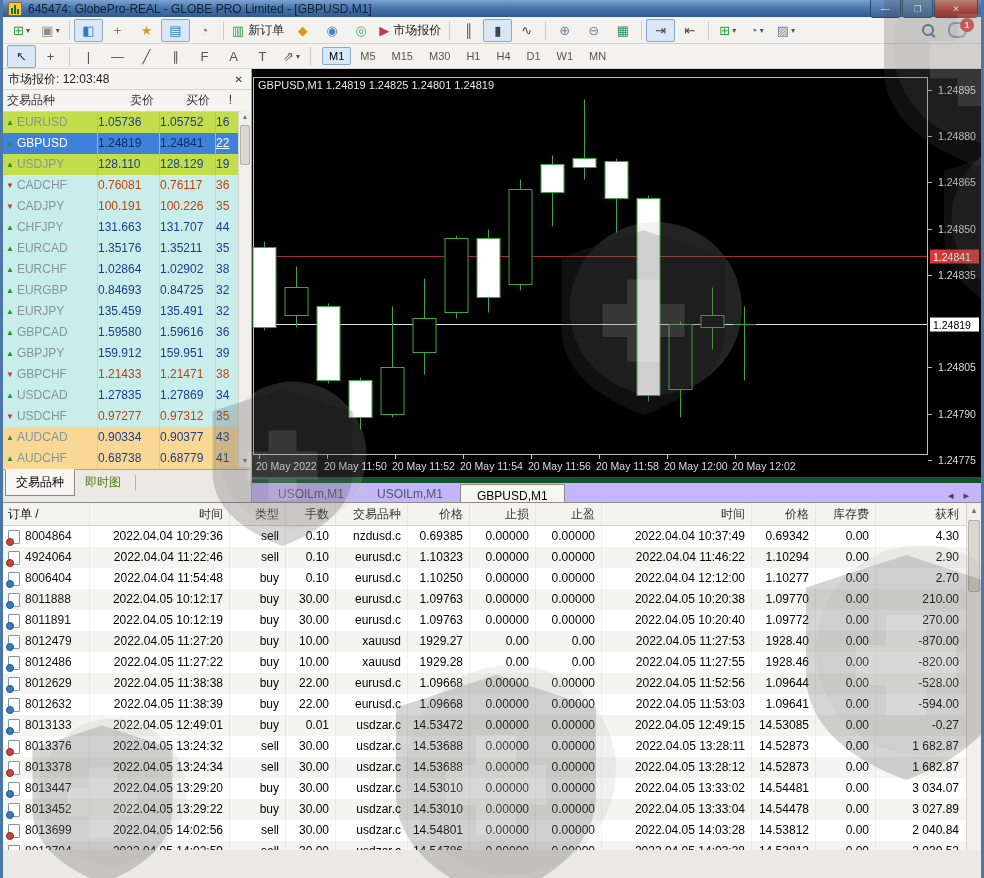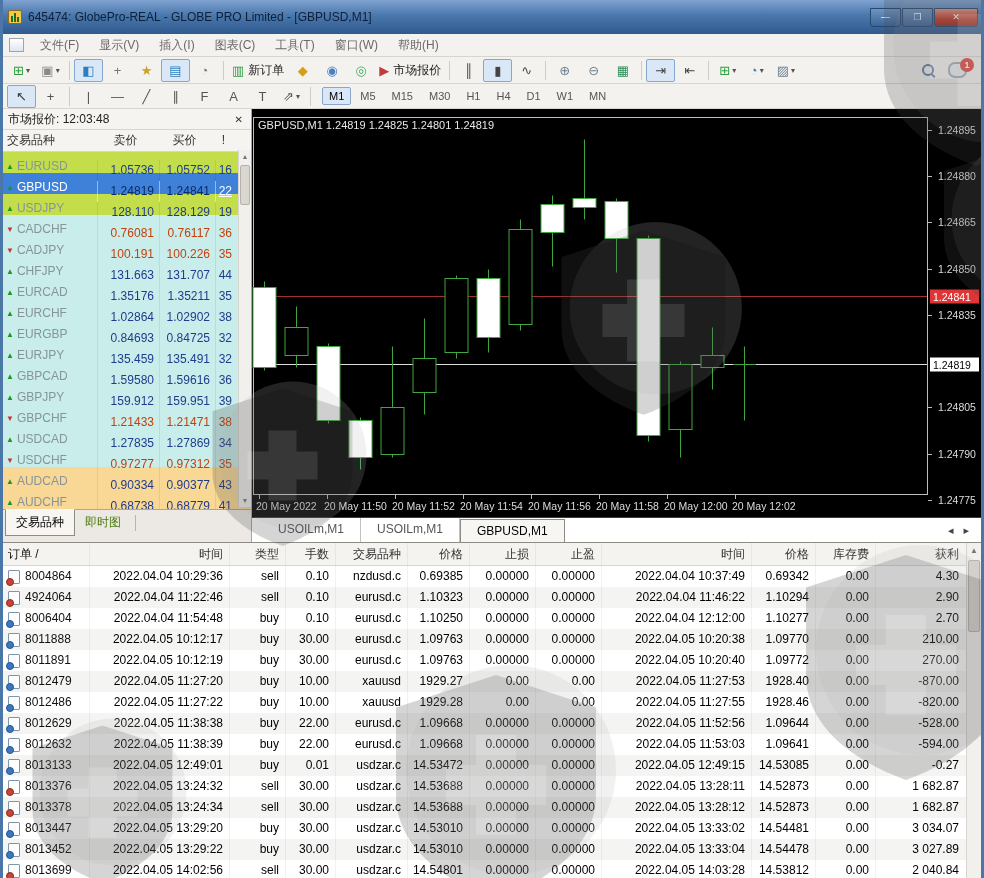--- a/index.html
+++ b/index.html
@@ -1,19 +1,19 @@
 <!DOCTYPE html>
 <html><head>
 <meta charset="utf-8">
 <style>
   html,body{margin:0;padding:0;background:#fff;font-family:"Liberation Sans","DejaVu Sans",sans-serif;-webkit-font-smoothing:antialiased;}
   .window{width:984px;height:878px;position:relative;overflow:hidden;background:#ECE9E4;box-sizing:border-box;
           border-left:3px solid #4B76A8;border-right:3px solid #4B76A8;cursor:default;}
   
-  .titlebar{height:34px;background:linear-gradient(#7FA3D0,#4A77AC 45%,#2F5A8F);display:flex;align-items:center;
+  .titlebar{height:17px;background:linear-gradient(#7FA3D0,#4A77AC 45%,#2F5A8F);display:flex;align-items:center;
             color:#0D2038;font-size:12px;padding-left:5px;gap:6px;}
   .app-icon{width:14px;height:14px;background:#F7C845;border:1px solid #8a6d1c;border-radius:2px;display:inline-flex;align-items:flex-end;justify-content:center;gap:1px;padding:1px;box-sizing:border-box;}
   .app-icon i{display:block;width:2px;background:#1c6e1c;}
   .win-controls{margin-left:auto;display:flex;padding-right:3px;}
   .win-btn{width:29px;height:17px;display:flex;align-items:center;justify-content:center;color:#fff;font-size:9px;
            background:linear-gradient(#6F94C2,#3C659B);border:1px solid #26476E;border-radius:0 0 3px 3px;margin-left:1px;}
   .win-btn.close{width:42px;background:linear-gradient(#E0907E,#C0392B 60%,#992B20);}
   
   .menubar{height:22px;background:#F4F2EF;border-bottom:1px solid #D8D4CF;display:flex;align-items:center;font-size:12px;color:#6a6a6a;padding-left:4px;}
   .child-icon{width:13px;height:12px;border:1px solid #9aa5ad;background:linear-gradient(#fff,#dfe6ec);margin:0 6px 0 2px;}
@@ -38,46 +38,46 @@
   .notif .badge{position:absolute;top:-6px;right:-9px;background:#E03A2F;color:#fff;width:14px;height:14px;border-radius:50%;
                 font-size:9px;line-height:14px;text-align:center;font-weight:bold;}
   
   .main{display:flex;height:433px;background:#ECE9E4;}
   
   .mw{width:249px;display:flex;flex-direction:column;background:#fff;border-right:1px solid #A9A69F;position:relative;box-sizing:border-box;}
   .mw-title{height:20px;background:#F6F4F1;border-bottom:1px solid #D8D4CF;font-size:12px;color:#222;display:flex;align-items:center;padding:0 5px;flex:none;}
   .mw-close{margin-left:auto;color:#333;font-size:10px;font-weight:bold;padding:0 3px;}
   .mw-head,.mw-row{display:grid;grid-template-columns:94px 62px 56px 22px;height:21px;line-height:21px;font-size:12px;flex:none;}
   .mw-head{background:#F6F4F1;border-bottom:1px solid #D8D4CF;color:#333;}
-  .mw-head .h{text-align:center;padding-right:5px;}
+  .mw-head .h{text-align:right;padding-right:5px;}
   .mw-head .h.first{text-align:left;padding-left:4px;}
   .mw-sym{display:flex;align-items:center;gap:3px;padding-left:3px;overflow:hidden;}
   .arr{font-size:8px;}
   .arr.up{color:#1B9B1B;} .arr.down{color:#CC3333;}
   .sym-name{color:#87959B;}
-  .mw-num{text-align:right;padding-right:5px;border-left:1px solid rgba(0,0,0,0.07);margin-top:8px;}
+  .mw-num{text-align:left;padding-right:5px;border-left:1px solid rgba(0,0,0,0.07);}
   .mw-num.blue{color:#1F3C8C;} .mw-num.red{color:#c2410c;}
   .bg-lime{background:#C3DE4A;} .bg-cyan{background:#C8EDEA;} .bg-orange{background:#F8D894;}
   .mw-row.sel{background:#3F80D8;}
   .mw-row.sel .sym-name{color:#FFF;}
   .mw-row.sel .mw-num{color:#0A2C66;border-left-color:rgba(255,255,255,.45);}
   .mw-row.sel .mw-num:last-child{color:#FFF;text-decoration:underline;}
   .mw-scroll{position:absolute;top:41px;right:0;width:13px;height:357px;background:#F2F0ED;border-left:1px solid #D8D4CF;
              font-size:7px;color:#777;text-align:center;line-height:13px;box-sizing:border-box;}
   .mw-thumb{position:absolute;top:15px;left:1px;right:1px;height:38px;background:#DAD6D0;border:1px solid #B6B2AB;border-radius:2px;}
   .mw-scroll .dn{position:absolute;bottom:0;left:0;right:0;}
   .mw-tabs{height:26px;background:#ECE9E4;border-top:1px solid #A9A69F;display:flex;align-items:stretch;padding-left:2px;font-size:12px;flex:none;}
   .mw-tab{padding:4px 10px 0 10px;color:#4d7c0f;}
   .mw-tab.active{background:#F8F6F3;border:1px solid #8E8B85;border-top-color:#F8F6F3;margin-top:-1px;color:#000;}
   .mw-tab-sep{width:1px;background:#B8B4AE;margin:5px 4px;}
   .mw-filler{flex:none;height:9px;background:#ECE9E4;}
   
   .chart{flex:1;position:relative;background:#000;display:flex;flex-direction:column;min-width:0;}
   .chart svg{display:block;flex:none;}
-  .chart-tabs{height:24px;background:#ffffff;border-top:1px solid #14532d;display:flex;align-items:stretch;padding-left:10px;font-size:12px;color:#555;flex:none;}
+  .chart-tabs{height:24px;background:#c4b5fd;border-top:6px solid #14532d;display:flex;align-items:stretch;padding-left:10px;font-size:12px;color:#555;flex:none;}
   .c-tab{padding:4px 16px 0 16px;border-right:1px solid #C4C0BA;}
   .c-tab.active{background:#F8F6F3;border:1px solid #8E8B85;border-top:1px solid #8E8B85;border-bottom:none;color:#000;margin-top:1px;}
   .tab-nav{margin-left:auto;display:flex;gap:10px;align-items:center;padding-right:12px;color:#444;font-size:11px;}
   
   .terminal{height:348px;background:#fff;border-top:1px solid #8E8B85;position:relative;overflow:hidden;box-sizing:border-box;}
   .t-head,.t-row{display:grid;grid-template-columns:86px 140px 56px 50px 72px 62px 66px 66px 150px 64px 60px 90px;
                  height:21px;line-height:21px;font-size:12px;margin-right:15px;}
   .t-head{height:22px;line-height:22px;background:#F5F3F0;border-bottom:1px solid #D8D4CF;color:#333;}
   .t-cell{overflow:hidden;white-space:nowrap;}
   .t-cell.num{text-align:right;padding-right:6px;}
@@ -106,32 +106,20 @@
         <i style="height:5px"></i>
       </span>
     <span>645474: GlobePro-REAL - GLOBE PRO Limited - [GBPUSD,M1]</span>
     <span class="win-controls">
       <span class="win-btn">—</span>
       <span class="win-btn">❐</span>
       <span class="win-btn close">✕</span>
     </span>
   </div>
 
-  <div class="menubar">
-    <span class="child-icon"></span>
-    <span style="display:flex;">
-        <span class="menu-item">文件(F)</span>
-        <span class="menu-item">显示(V)</span>
-        <span class="menu-item">插入(I)</span>
-        <span class="menu-item">图表(C)</span>
-        <span class="menu-item">工具(T)</span>
-        <span class="menu-item">窗口(W)</span>
-        <span class="menu-item">帮助(H)</span>
-      </span>
-  </div>
 
   <div class="toolbar row1">
     <span style="display:flex;align-items:center;">
         <span class="tb-btn">
           <span class="tb-glyph" style="color: rgb(46, 158, 63);">⊞</span>
           <span class="tb-caret">▾</span>
         </span>
         <span class="tb-btn">
           <span class="tb-glyph" style="color: rgb(138, 138, 138);">▣</span>
           <span class="tb-caret">▾</span>

